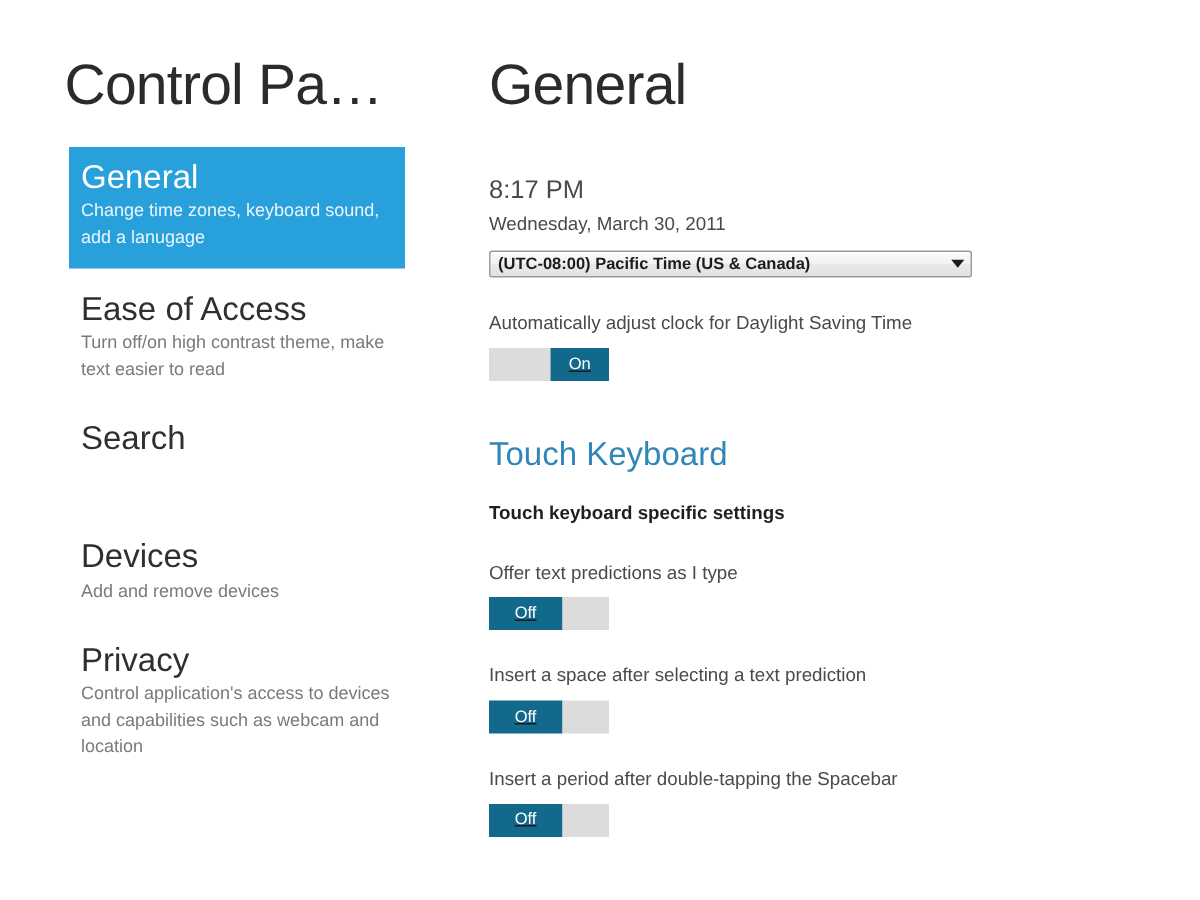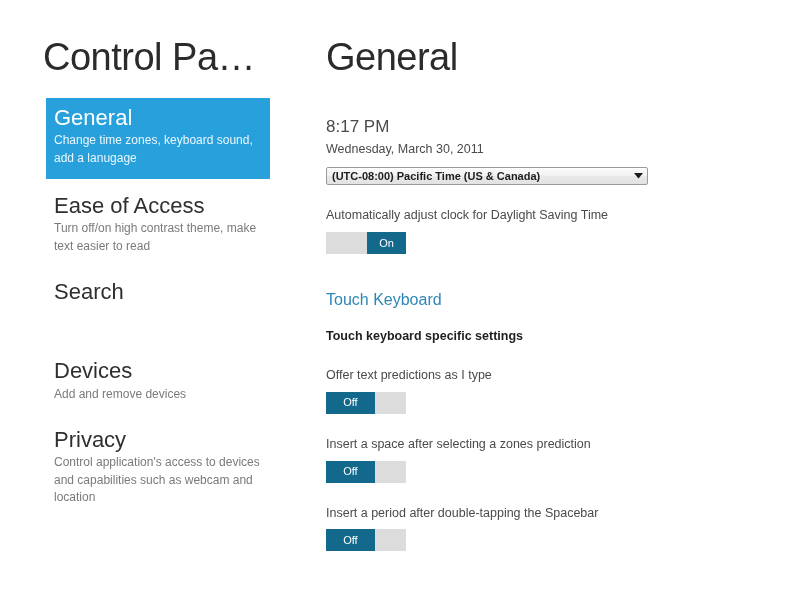--- a/index.html
+++ b/index.html
@@ -156,20 +156,21 @@
   }
   .setting-block { margin-top: 21px; }
 
   
   .toggle {
     margin-top: 7px;
     width: 80px;
     height: 22px;
     display: flex;
     cursor: pointer;
+    text-decoration: underline;
   }
   .toggle .half {
     height: 100%;
     display: flex;
     align-items: center;
     justify-content: center;
     font-size: 11px;
     line-height: 1;
   }
   .toggle .fill {
@@ -180,21 +181,21 @@
   .toggle .track {
     background: #dcdcdc;
     width: 39px;
   }
   .toggle.is-on .fill { order: 2; }
   .toggle.is-on .track { order: 1; width: 41px; }
   .toggle.is-on .fill { width: 39px; }
 
   
   .section-heading {
-    font-size: 16px;
+    font-size: 22px;
     font-weight: 300;
     color: #2f86b8;
     margin-top: 37px;
     line-height: 1.1;
   }
   .section-sub {
     font-size: 12.5px;
     font-weight: bold;
     color: #1f1f1f;
     margin-top: 19px;
@@ -271,21 +272,21 @@
 
     <div class="setting-block">
       <div class="setting-label">Offer text predictions as I type</div>
       <div class="toggle">
         <div class="half fill">Off</div>
         <div class="half track"></div>
       </div>
     </div>
 
     <div class="setting-block">
-      <div class="setting-label">Insert a space after selecting a zones prediction</div>
+      <div class="setting-label">Insert a space after selecting a text prediction</div>
       <div class="toggle">
         <div class="half fill">Off</div>
         <div class="half track"></div>
       </div>
     </div>
 
     <div class="setting-block">
       <div class="setting-label">Insert a period after double-tapping the Spacebar</div>
       <div class="toggle">
         <div class="half fill">Off</div>

